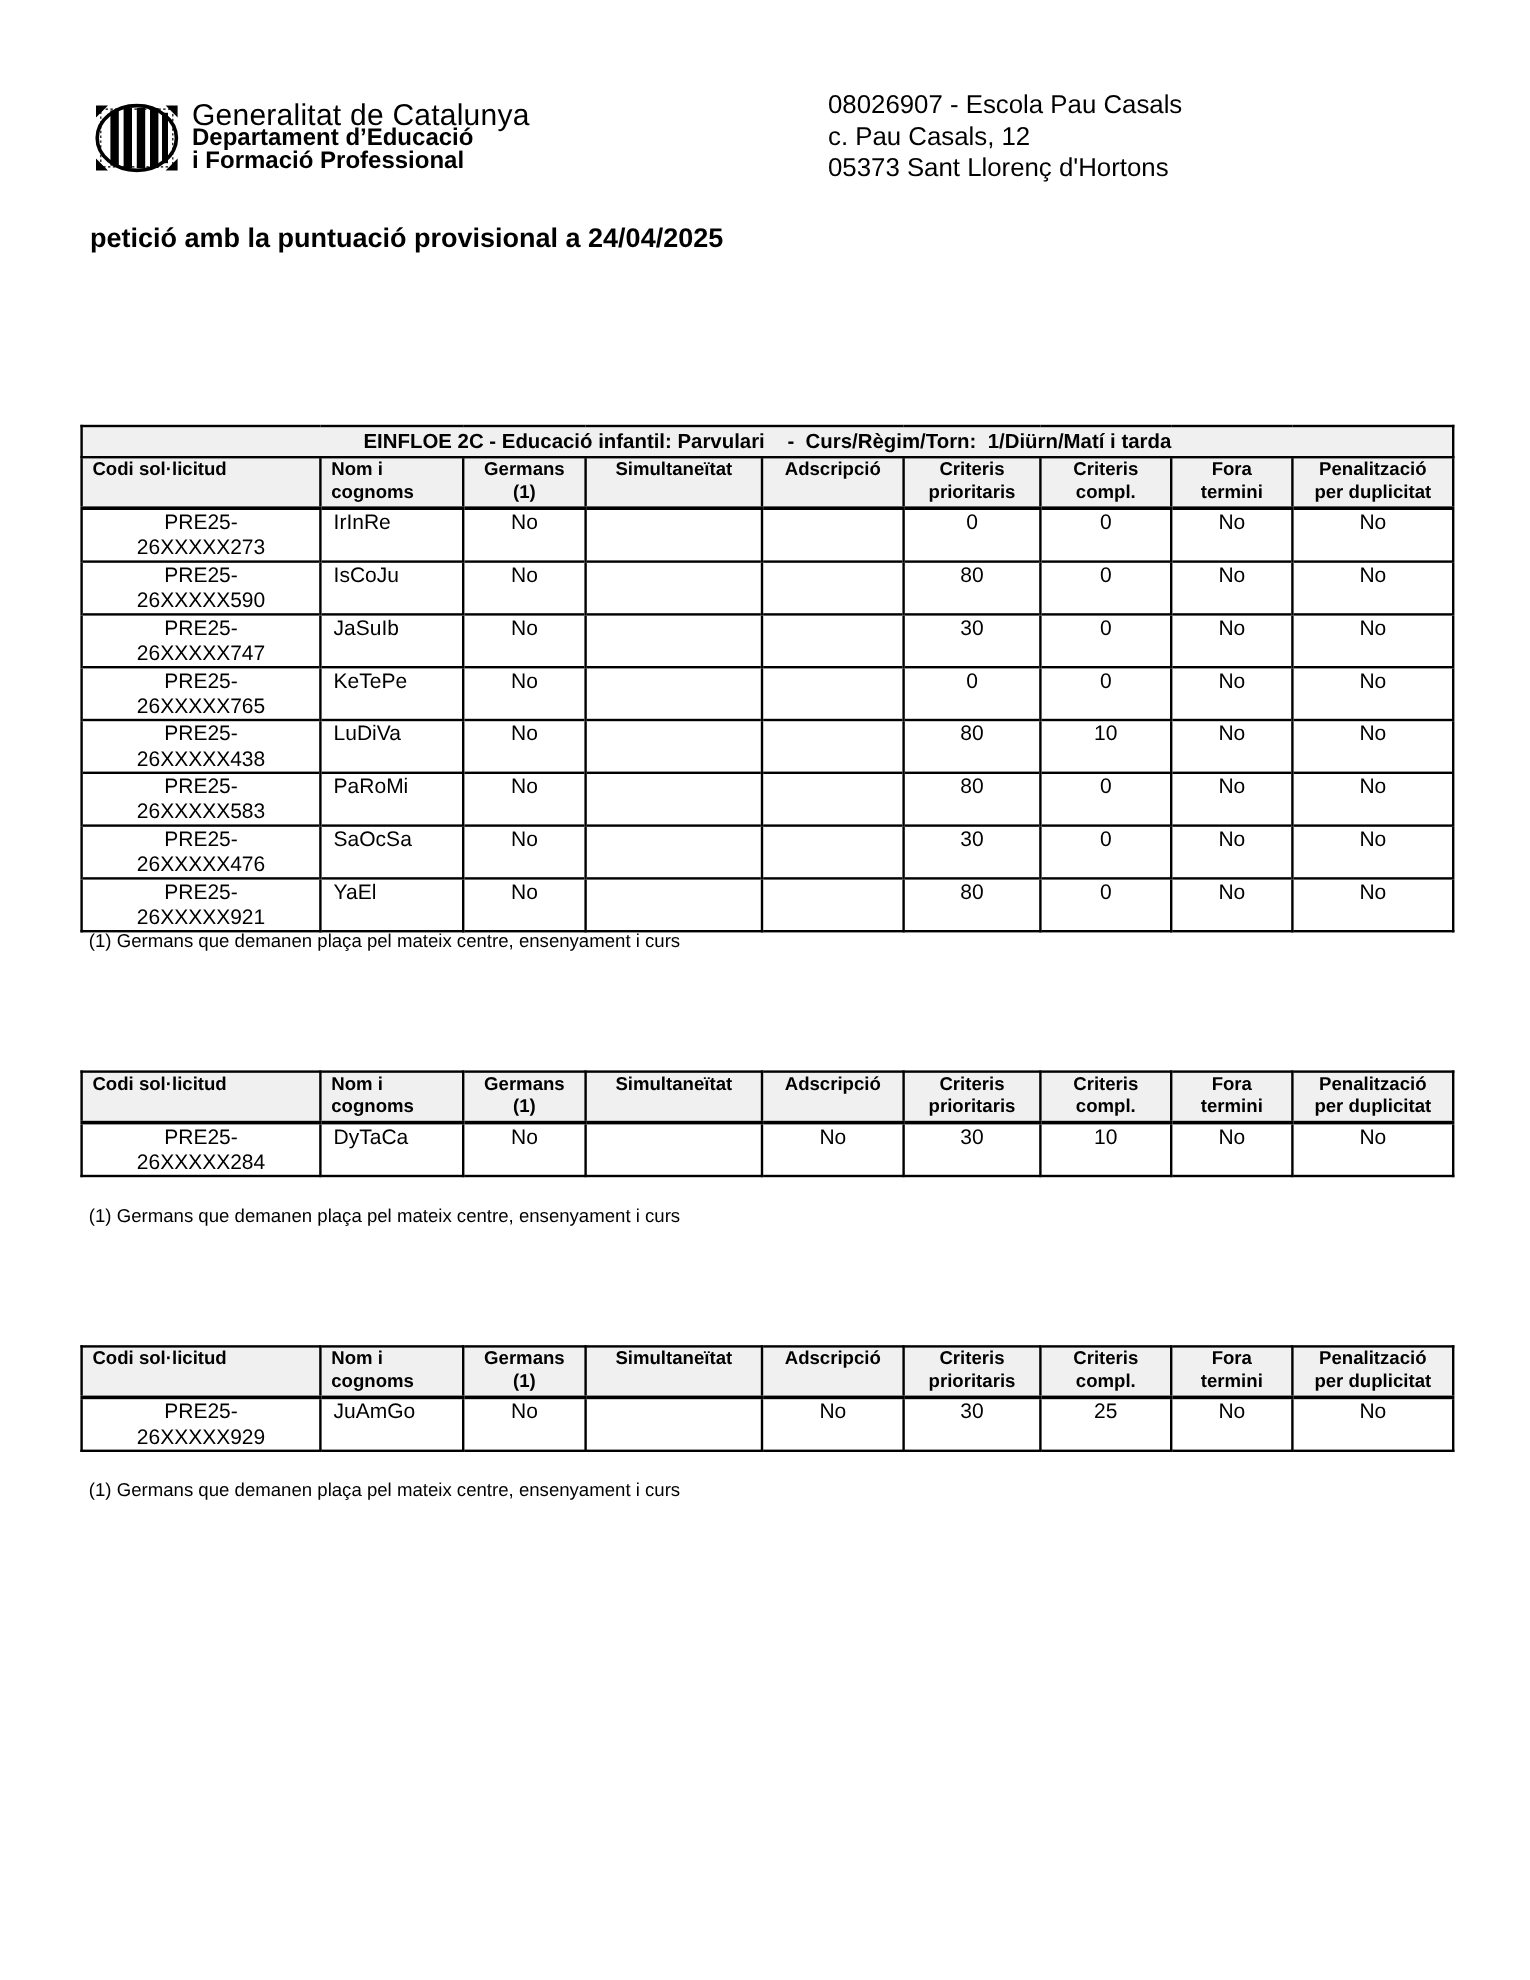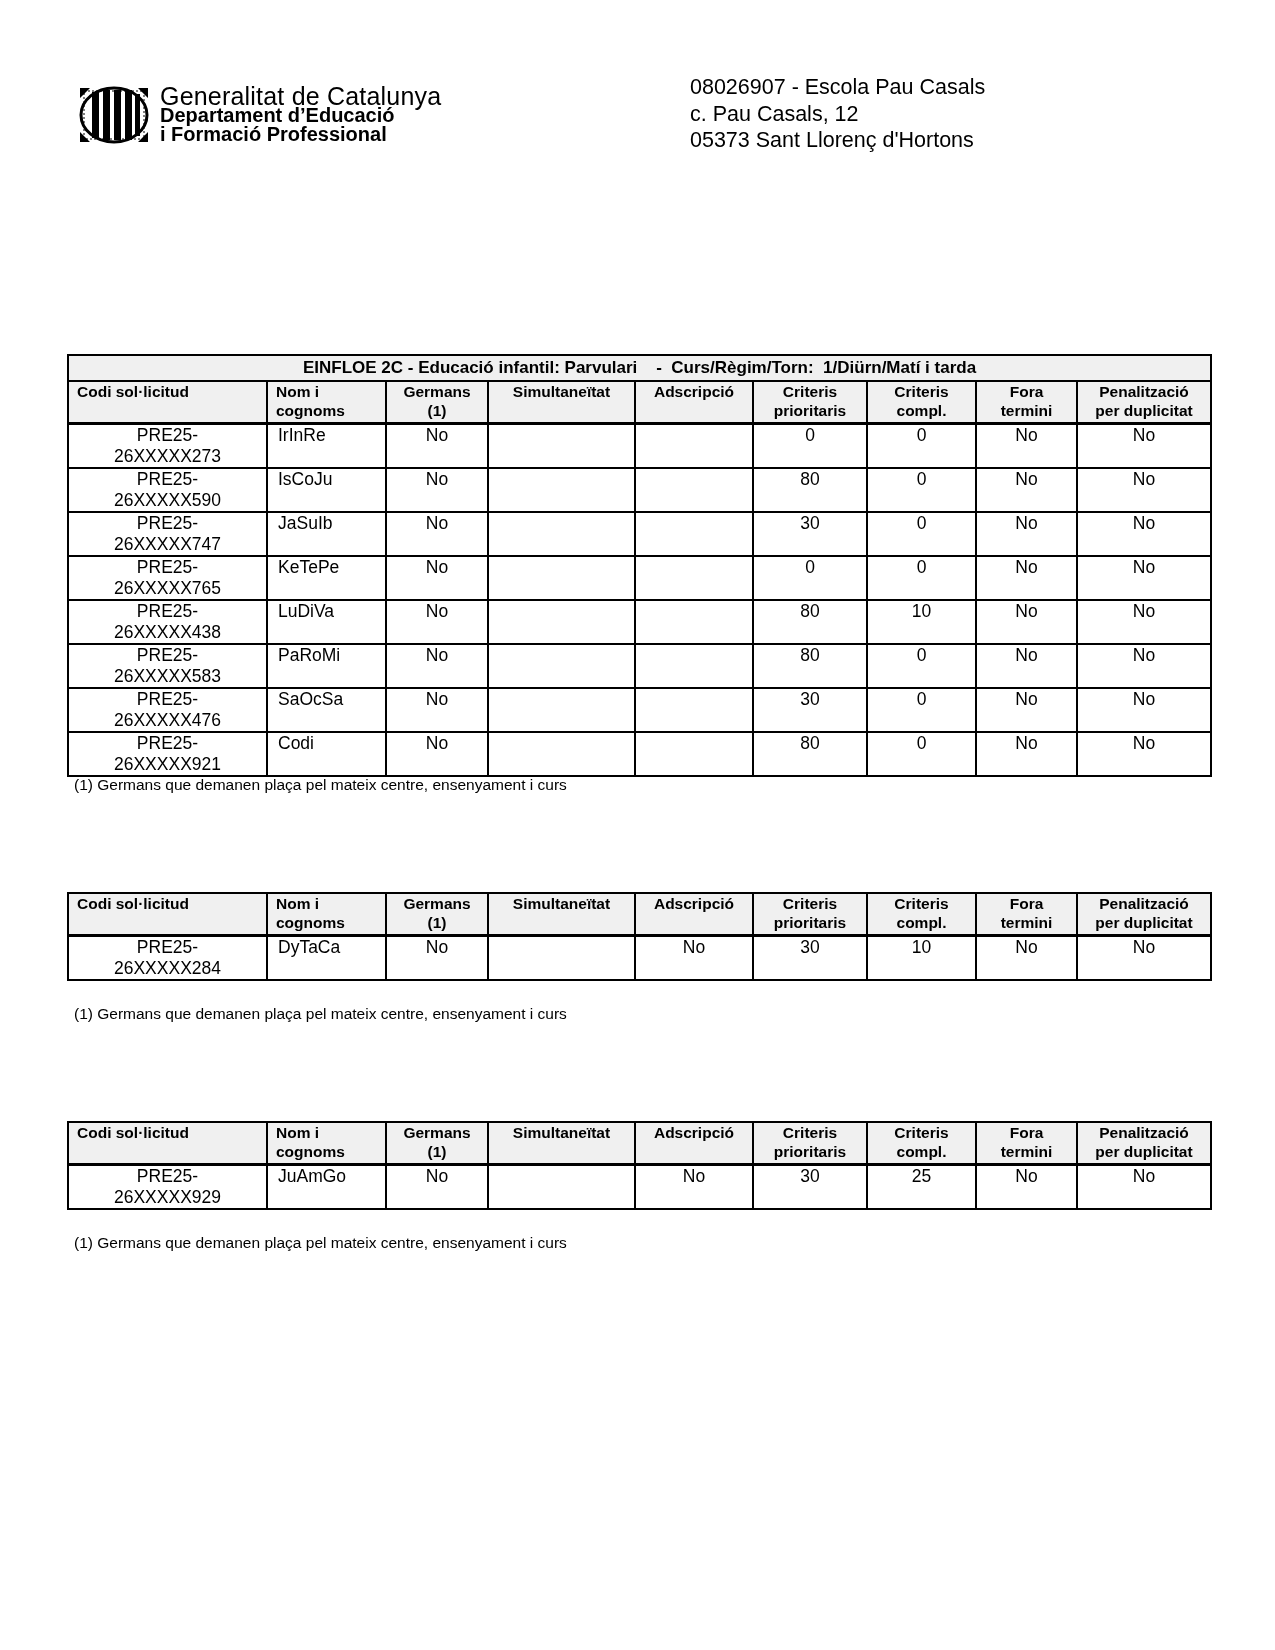--- a/index.html
+++ b/index.html
@@ -54,20 +54,21 @@
   </div>
 </div>
 
 <div class="school">
   <div>08026907 - Escola Pau Casals</div>
   <div>c. Pau Casals, 12</div>
   <div>05373 Sant Llorenç d'Hortons</div>
 </div>
 
 <div class="titles">
+  <div>petició amb la puntuació provisional a 24/04/2025</div>
 </div>
 
 <div class="tbl-wrap" style="top:354px;">
   <table>
     <colgroup>
       <col style="width:199px">
         <col style="width:119px">
         <col style="width:102px">
         <col style="width:147px">
         <col style="width:118px">
@@ -165,21 +166,21 @@
           <td>No</td>
           <td></td>
           <td></td>
           <td>30</td>
           <td>0</td>
           <td>No</td>
           <td>No</td>
         </tr>
         <tr class="data-row">
           <td class="code"><span>PRE25-</span><br><span>26XXXXX921</span></td>
-          <td class="name">Codi</td>
+          <td class="name">YaEl</td>
           <td>No</td>
           <td></td>
           <td></td>
           <td>80</td>
           <td>0</td>
           <td>No</td>
           <td>No</td>
         </tr>
       </tbody>
   </table>

